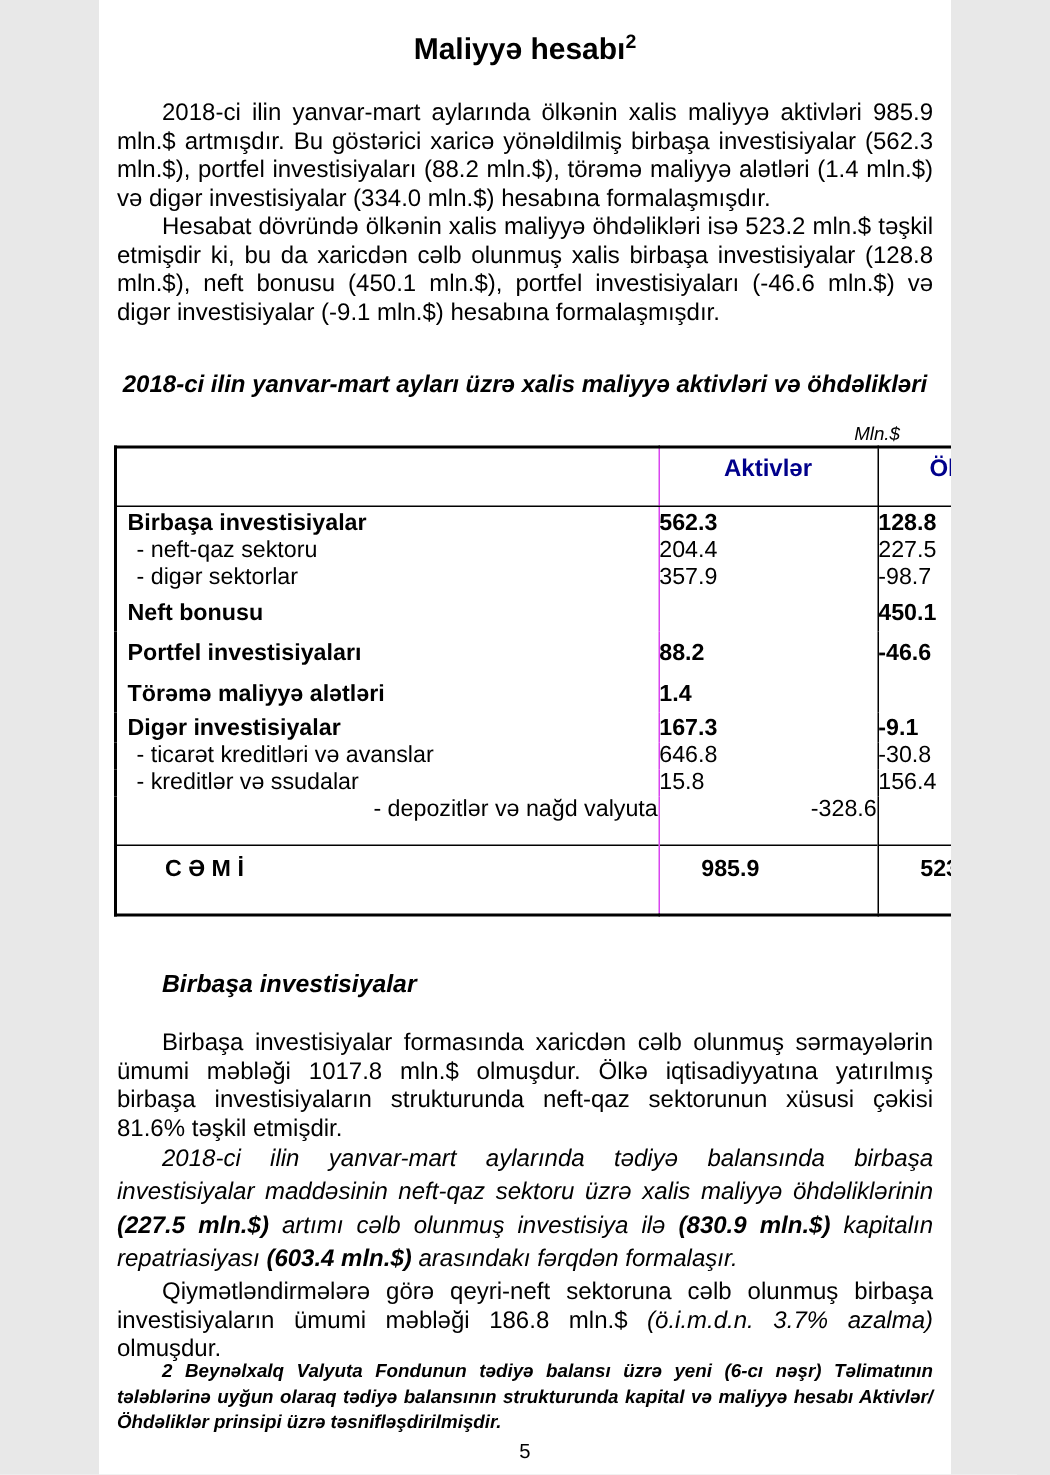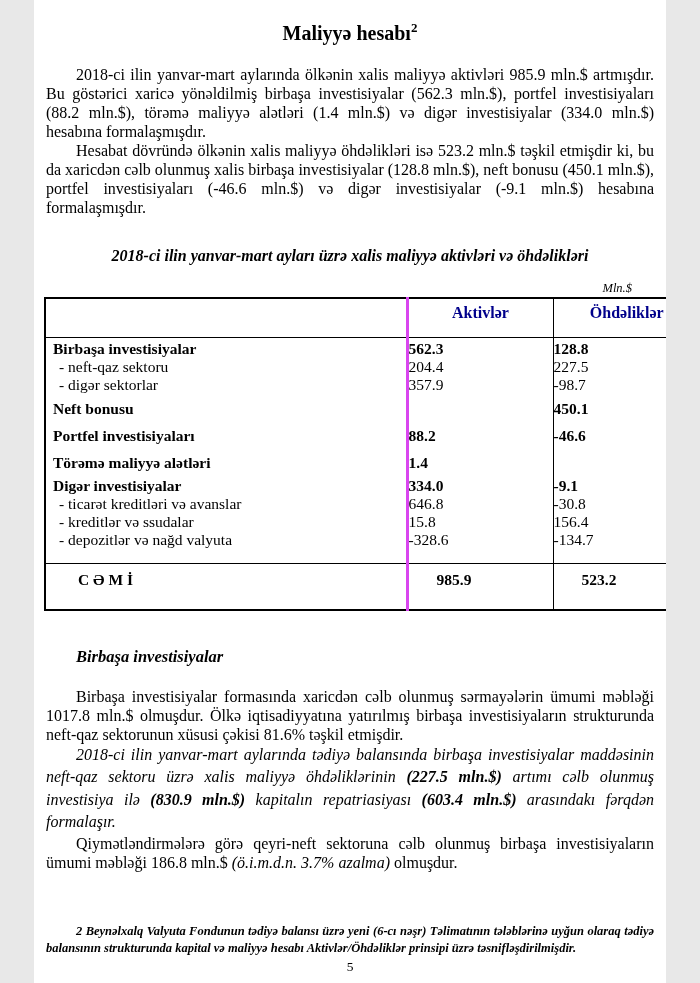--- a/index.html
+++ b/index.html
@@ -1,22 +1,22 @@
 <!DOCTYPE html>
 <html><head>
 <meta charset="utf-8">
 <style>
   html, body { margin: 0; padding: 0; background: #e8e8e8; }
   .page {
     position: relative;
-    width: 632px;
+    width: 568px;
     height: 983px;
     margin: 0 auto;
     background: #ffffff;
-    font-family: Liberation Serif, serif;
+    font-family: Liberation Sans, sans-serif;
     color: #000;
     overflow: hidden;
   }
   .content { padding: 12px 12px 0 12px; }
 
   .doc-title {
     text-align: center;
     font-size: 20px;
     font-weight: bold;
     margin: 8px 0 20px 0;
@@ -63,31 +63,31 @@
   .fin-table th {
     color: #00008B;
     font-size: 16px;
     font-weight: bold;
     text-align: center;
     vertical-align: top;
     padding: 5px 0 15px 0;
     border-bottom: 1.5px solid #000;
   }
   .fin-table td.mid, .fin-table th.mid {
-    border-left: 3px solid #d946ef;
+    border-left: 1px solid #d946ef;
     border-right: 1px solid #000;
   }
   .fin-table td { padding: 0; vertical-align: top; }
   .fin-table td.lbl { padding-left: 7px; }
   .fin-table td.num { }
   tr.group td { font-weight: bold; padding-top: 2px; }
   tr.spaced td { padding-top: 6px; padding-bottom: 3px; }
   tr.sub td { font-weight: normal; }
   tr.sub td.lbl { padding-left: 13px; }
-  tr.lastsub td { padding-bottom: 14px; }
+  tr.lastsub td { padding-bottom: 14px; text-align: right; }
   tr.total td {
     border-top: 1px solid #000;
     font-weight: bold;
     padding-top: 7px;
     padding-bottom: 20px;
     padding-left: 28px;
   }
   tr.total td.lbl { padding-left: 32px; }
 
   .section-heading {
@@ -186,21 +186,21 @@
             <td class="num mid">88.2</td>
             <td class="num">-46.6</td>
           </tr>
           <tr class="group spaced">
             <td class="lbl">Törəmə maliyyə alətləri</td>
             <td class="num mid">1.4</td>
             <td class="num"></td>
           </tr>
           <tr class="group">
             <td class="lbl">Digər investisiyalar</td>
-            <td class="num mid">334.0</td>
+            <td class="num mid">167.3</td>
             <td class="num">-9.1</td>
           </tr>
           <tr class="sub">
             <td class="lbl">- ticarət kreditləri və avanslar</td>
             <td class="num mid">646.8</td>
             <td class="num">-30.8</td>
           </tr>
           <tr class="sub">
             <td class="lbl">- kreditlər və ssudalar</td>
             <td class="num mid">15.8</td>

